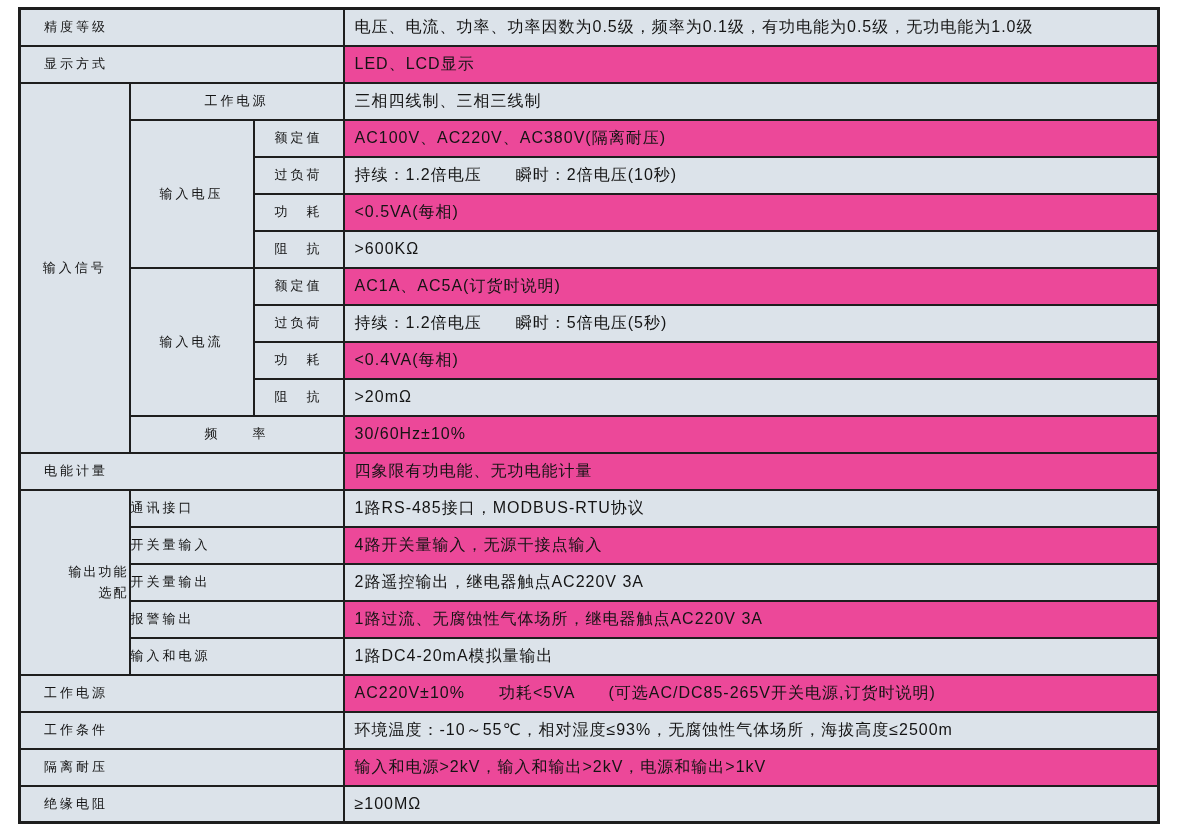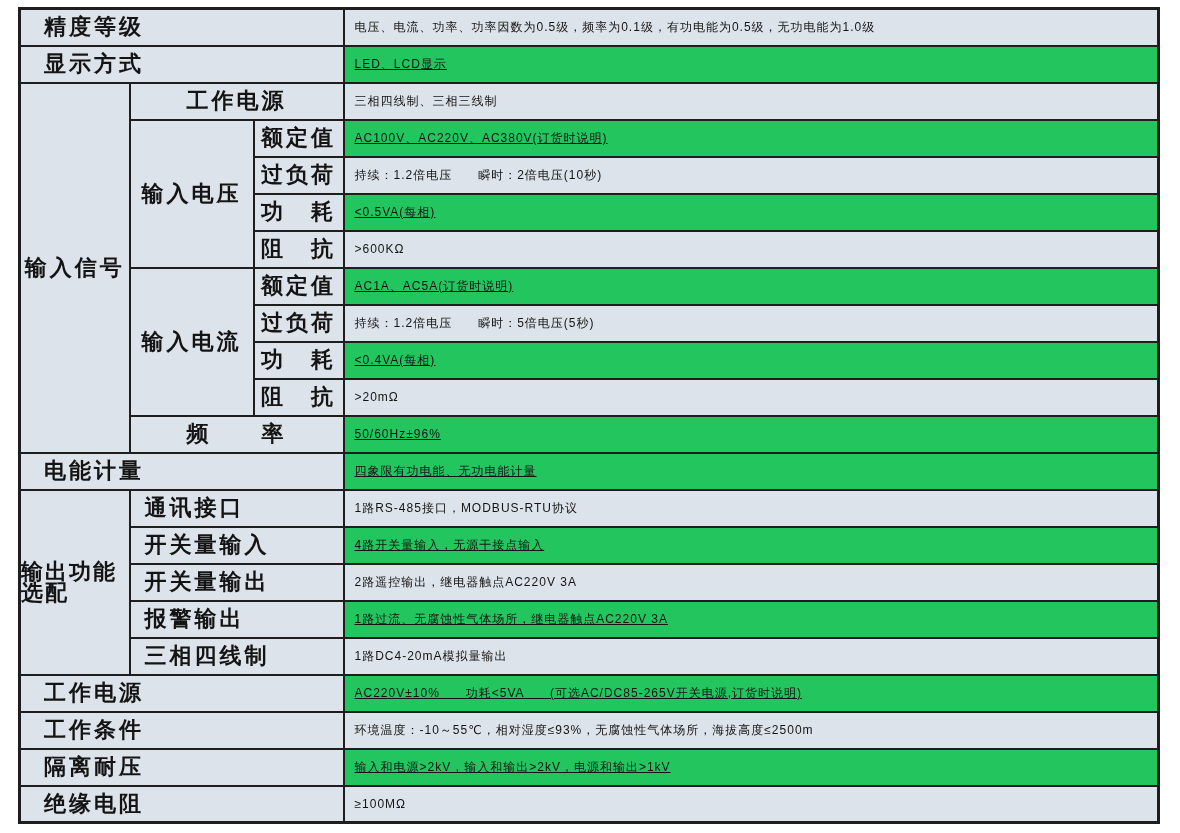--- a/index.html
+++ b/index.html
@@ -19,31 +19,31 @@
   col.c3{width:90px;}
   tr.r{height:37px;}
   td{
     border:2px solid #1e1e1e;
     background:#dce3ea;
     padding:0;
     overflow:hidden;
     white-space:nowrap;
     vertical-align:middle;
   }
-  td.hd{font-weight:bold;font-size:22px;letter-spacing:3px;text-align:center;}
+  td.hd{font-weight:normal;font-size:13px;letter-spacing:3px;text-align:center;}
   td.lft{text-align:left;padding-left:23px;}
-  td.sub{text-align:left;padding-left:14px;}
+  td.sub{text-align:left;}
   td.val{
-    font-size:12px;font-weight:normal;letter-spacing:1px;
+    font-size:16px;font-weight:normal;letter-spacing:1px;
     text-align:left;padding-left:10px;
   }
   td.blue{background:#dce3ea;}
-  td.white{background:#22c55e;text-decoration:underline;}
+  td.white{background:#ec4899;}
   td.twoline{letter-spacing:2px;line-height:21px;}
-  td.twoline span{display:block;text-align:left;}
+  td.twoline span{display:block;text-align:right;}
 </style>
 </head>
 <body>
 
 <div class="page">
   <table class="spec">
     <colgroup>
         <col class="c1">
         <col class="c2">
         <col class="c3">
@@ -63,21 +63,21 @@
 
     <tr class="r">
       <td class="hd" rowspan="10">输入信号</td>
       <td class="hd" colspan="2">工作电源</td>
       <td class="val blue">三相四线制、三相三线制</td>
     </tr>
 
     <tr class="r">
       <td class="hd" rowspan="4">输入电压</td>
       <td class="hd">额定值</td>
-      <td class="val white">AC100V、AC220V、AC380V(订货时说明)</td>
+      <td class="val white">AC100V、AC220V、AC380V(隔离耐压)</td>
     </tr>
     <tr class="r">
       <td class="hd">过负荷</td>
       <td class="val blue">持续：1.2倍电压　　瞬时：2倍电压(10秒)</td>
     </tr>
     <tr class="r">
       <td class="hd">功　耗</td>
       <td class="val white">&lt;0.5VA(每相)</td>
     </tr>
     <tr class="r">
@@ -98,21 +98,21 @@
       <td class="hd">功　耗</td>
       <td class="val white">&lt;0.4VA(每相)</td>
     </tr>
     <tr class="r">
       <td class="hd">阻　抗</td>
       <td class="val blue">&gt;20mΩ</td>
     </tr>
 
     <tr class="r">
       <td class="hd" colspan="2">频　　率</td>
-      <td class="val white">50/60Hz±96%</td>
+      <td class="val white">30/60Hz±10%</td>
     </tr>
 
     <tr class="r">
       <td class="hd lft" colspan="3">电能计量</td>
       <td class="val white">四象限有功电能、无功电能计量</td>
     </tr>
 
     <tr class="r">
       <td class="hd twoline" rowspan="5">
         <span>输出功能</span>
@@ -127,21 +127,21 @@
     </tr>
     <tr class="r">
       <td class="hd sub" colspan="2">开关量输出</td>
       <td class="val blue">2路遥控输出，继电器触点AC220V 3A</td>
     </tr>
     <tr class="r">
       <td class="hd sub" colspan="2">报警输出</td>
       <td class="val white">1路过流、无腐蚀性气体场所，继电器触点AC220V 3A</td>
     </tr>
     <tr class="r">
-      <td class="hd sub" colspan="2">三相四线制</td>
+      <td class="hd sub" colspan="2">输入和电源</td>
       <td class="val blue">1路DC4-20mA模拟量输出</td>
     </tr>
 
     <tr class="r">
       <td class="hd lft" colspan="3">工作电源</td>
       <td class="val white">AC220V±10%　　功耗&lt;5VA　　(可选AC/DC85-265V开关电源,订货时说明)</td>
     </tr>
     <tr class="r">
       <td class="hd lft" colspan="3">工作条件</td>
       <td class="val blue">环境温度：-10～55℃，相对湿度≤93%，无腐蚀性气体场所，海拔高度≤2500m</td>

